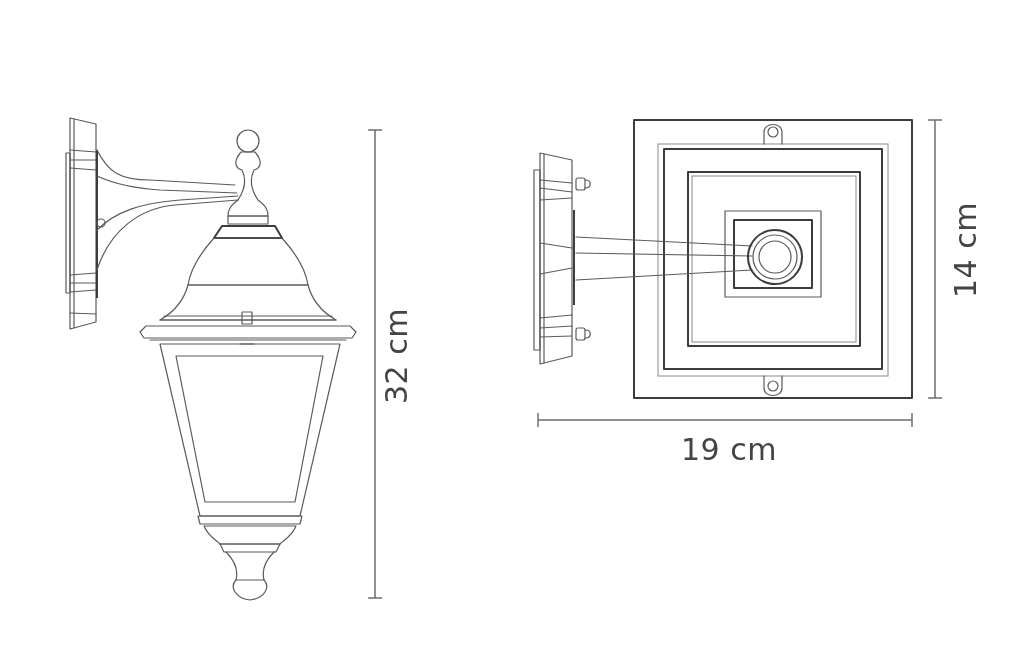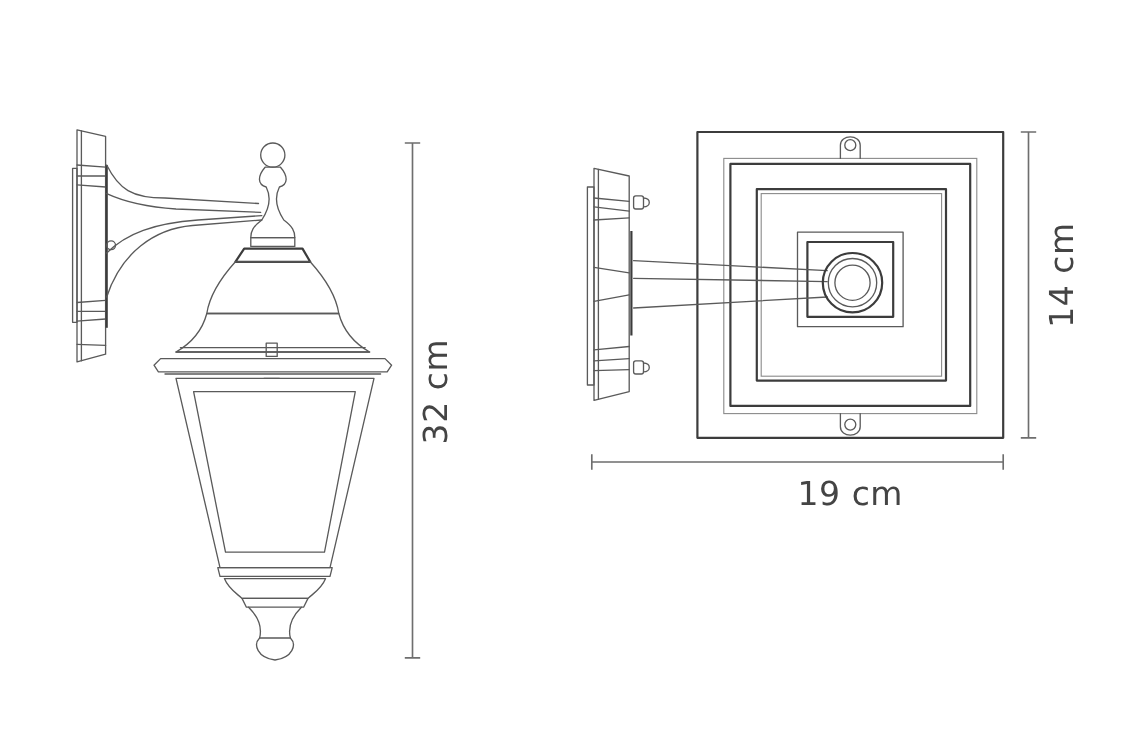--- a/index.html
+++ b/index.html
@@ -109,15 +109,15 @@
   </svg>
 
   <svg width="1024" height="663">
     <path class="dim" d="M928 120 L942 120 M935 120 L935 398 M928 398 L942 398"></path>
   </svg>
   <div class="dim-label rot" style="left:926px; top:240px; width:80px; height:36px;">14 cm</div>
 
   <svg width="1024" height="663">
     <path class="dim" d="M538 413 L538 427 M538 420 L912 420 M912 413 L912 427"></path>
   </svg>
-  <div class="dim-label" style="left:681px; top:432px;margin-left:44px;">19 cm</div>
+  <div class="dim-label" style="left:681px; top:432px;">19 cm</div>
 
 </div>
 
 </body></html>

